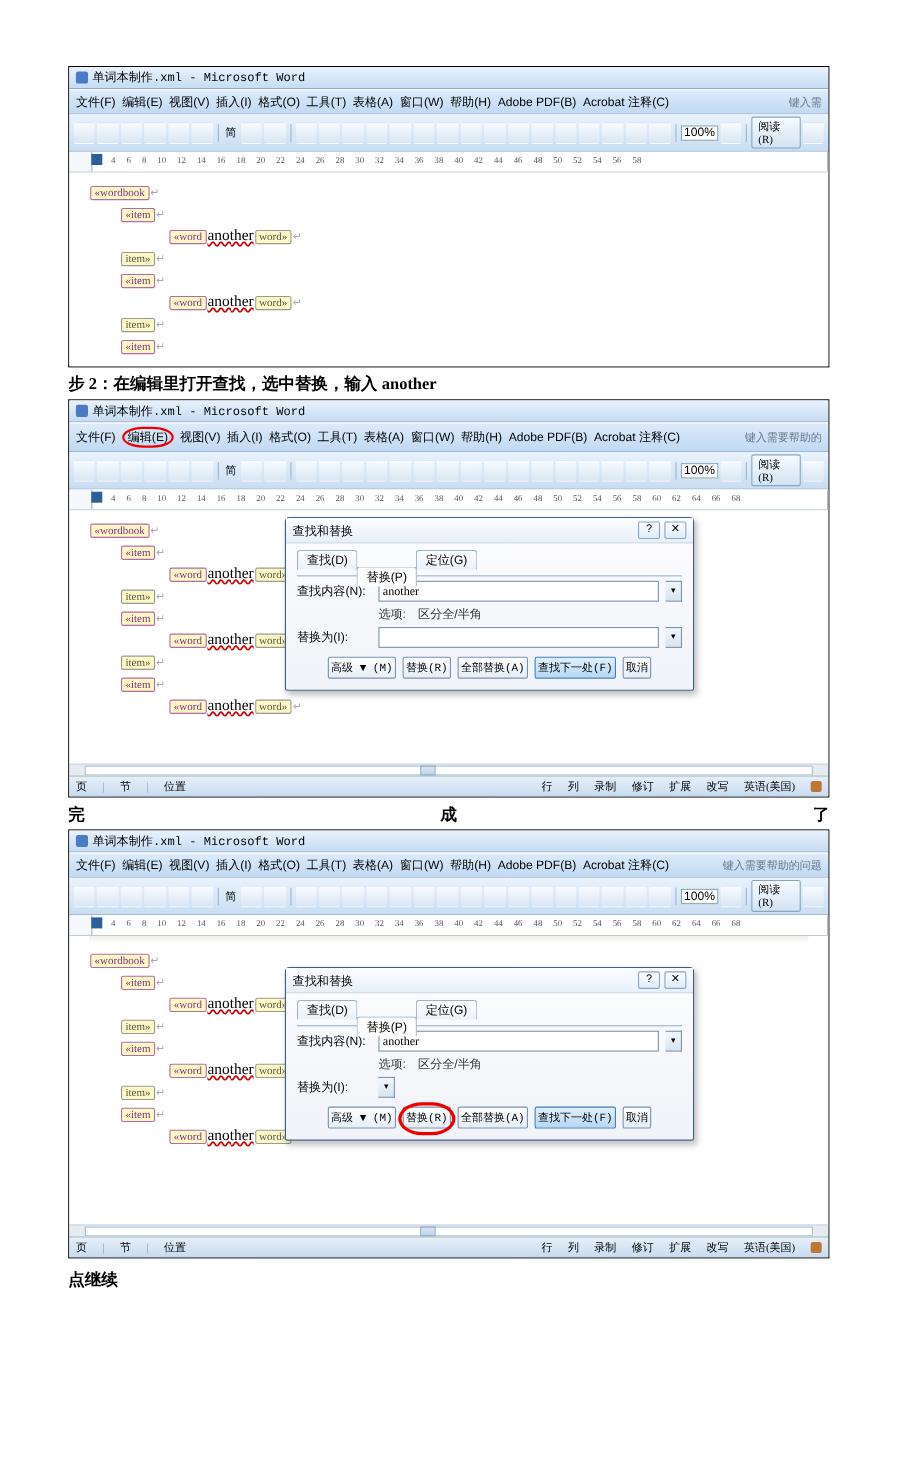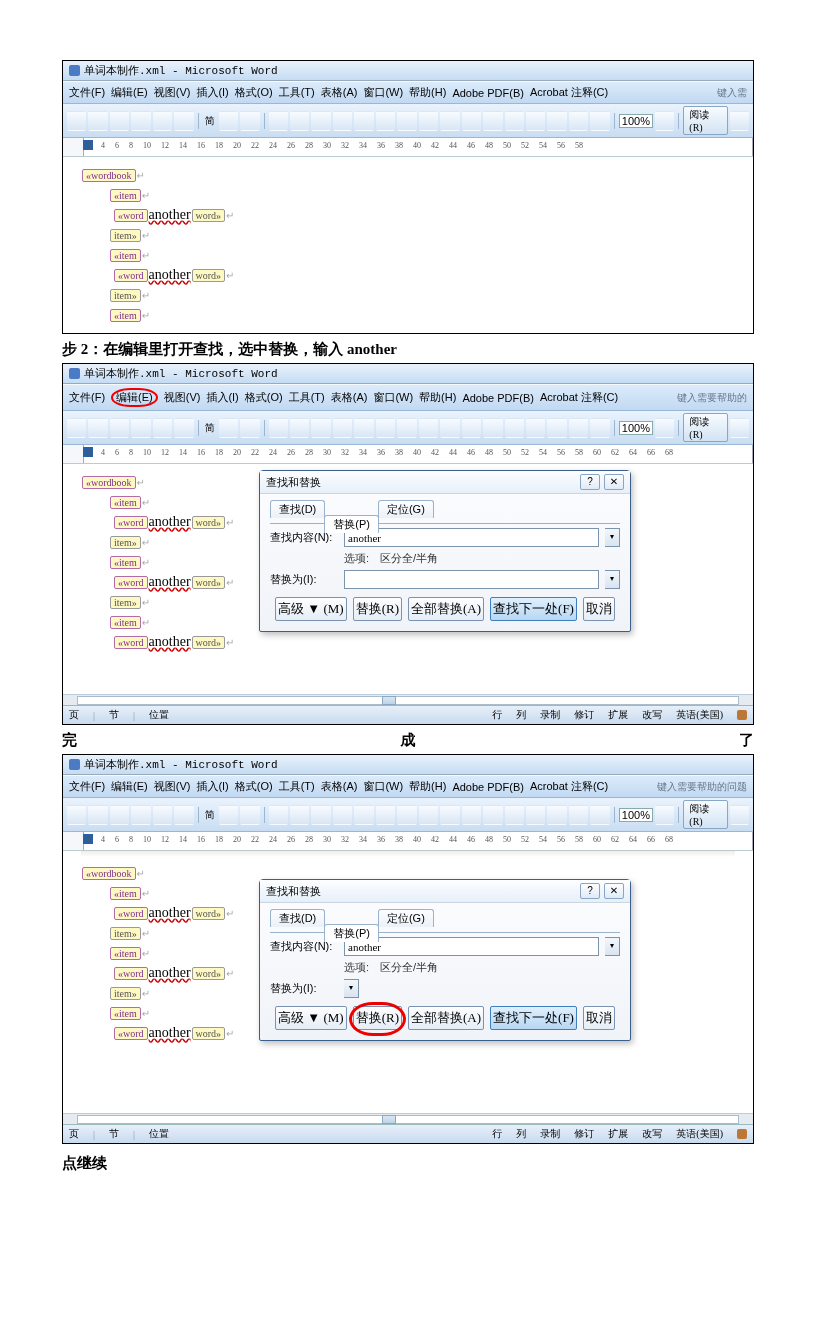--- a/index.html
+++ b/index.html
@@ -20,39 +20,39 @@
   .ruler{height:18px;background:#f5f7fa;border-bottom:1px solid #bcc;position:relative;overflow:hidden}
   .ruler .band{position:absolute;left:20px;right:0;top:0;bottom:0;background:#fff;border-left:1px solid #aab;border-right:1px solid #aab}
   .ruler .ticks{position:absolute;left:24px;right:4px;top:3px;font-size:8px;font-family:Tahoma;color:#555;display:flex;gap:10px}
   .ruler .tabstop{position:absolute;left:20px;top:2px;width:10px;height:10px;background:#2a5fa0}
   .docarea{background:#fff;padding:6px 18px;position:relative;min-height:120px}
   .tag{display:inline-block;font-size:10px;font-family:Tahoma;padding:0 3px;border:1px solid #b46aa8;border-radius:2px;background:#fef9c3;color:#5b2e6e;margin:0 1px}
   .tag.gr{border-color:#999;color:#555}
   .wavy{text-decoration:underline wavy #c00}
   .purple{color:#803090}
   .para{margin:4px 0}
-  .i1{margin-left:28px}.i2{margin-left:32px}
+  .i1{margin-left:28px}.i2{margin-left:72px}
   .pm{color:#aaa;font-size:10px}
   .step{font-family:SimSun,serif;font-size:15px;font-weight:bold;margin:6px 0 4px 0}
   .dialog{position:absolute;background:linear-gradient(#fdfdff,#f0f3f8);border:1px solid #3a5f8d;border-radius:4px 4px 2px 2px;box-shadow:2px 3px 6px rgba(0,0,0,.25);font-size:11px;font-family:SimSun,sans-serif}
   .dlg-title{background:linear-gradient(#fdfeff,#e6eff9);padding:3px 6px;border-bottom:1px solid #cbd6e3;display:flex;align-items:center}
   .dlg-close{margin-left:auto;display:flex;gap:4px}
   .dlg-x{width:18px;height:14px;border:1px solid #8aa5c4;border-radius:2px;background:linear-gradient(#fdfdff,#e0ebf6);font-size:10px;text-align:center;line-height:13px;font-family:Arial}
   .dlg-body{padding:6px 10px 10px 10px}
   .tabs{display:flex;gap:0;margin:0 0 6px 0}
   .tab{border:1px solid #9ab3cc;border-bottom:none;padding:1px 8px;background:linear-gradient(#fdfdff,#ebf1f8);border-radius:3px 3px 0 0;margin-right:-1px;font-size:11px}
   .tab.active{background:#fff;position:relative;top:15px}
   .tabline{border-top:1px solid #9ab3cc;margin-top:-1px}
   .frow{display:flex;align-items:center;margin:4px 0;gap:6px}
   .frow .lbl{width:68px;text-align:left}
   .frow .inp{flex:1;border:1px solid #7b93ab;background:#fff;height:15px;padding:1px 3px;font-size:11px;font-family:Tahoma;display:flex;align-items:center}
   .frow .dd{width:14px;height:17px;border:1px solid #7b93ab;border-left:none;background:linear-gradient(#f3f7fc,#d8e4f0);font-size:8px;text-align:center;line-height:16px}
   .opts{font-size:11px;color:#333;margin-left:74px;margin-bottom:4px}
   .btnrow{display:flex;gap:6px;justify-content:center;margin-top:8px}
-  .dbtn{border:1px solid #7a93b2;border-radius:2px;background:linear-gradient(#fdfeff,#e5edf6);padding:2px 2px;font-size:13px;font-family:Liberation Serif, serif;white-space:nowrap}
+  .dbtn{border:1px solid #7a93b2;border-radius:2px;background:linear-gradient(#fdfeff,#e5edf6);padding:2px 2px;font-size:10px;font-family:Liberation Mono, monospace;white-space:nowrap}
   .dbtn.hl{background:linear-gradient(#dff0ff,#b7d7f2);border-color:#3f7fc0}
   .dbtn.circ{position:relative}
   .dbtn.circ:after{content:"";position:absolute;left:-5px;top:-5px;right:-5px;bottom:-7px;border:3px solid #e00;border-radius:50%/60%}
   .statusbar{background:linear-gradient(#e7eff9,#c8dbef);border-top:1px solid #9bb;font-size:10px;font-family:SimSun;padding:2px 6px;display:flex;gap:14px;align-items:center}
   .statusbar .sep{color:#89a}
   .statusbar .chk{width:10px;height:10px;background:#b73;display:inline-block;border-radius:2px}
   .scroll{height:10px;background:#e6ebf1;border-top:1px solid #bcd}
   .scroll .track{margin:1px 14px;height:7px;background:#fff;border:1px solid #abc;position:relative}
   .scroll .thumb{position:absolute;left:46%;width:12px;top:-1px;bottom:-1px;background:linear-gradient(#d9e6f3,#bed3e8);border:1px solid #8aa7c3}
   .doc3-extra-bg{position:absolute;left:18px;right:18px;top:0;height:6px;background:linear-gradient(#f1ece6,#fff)}

